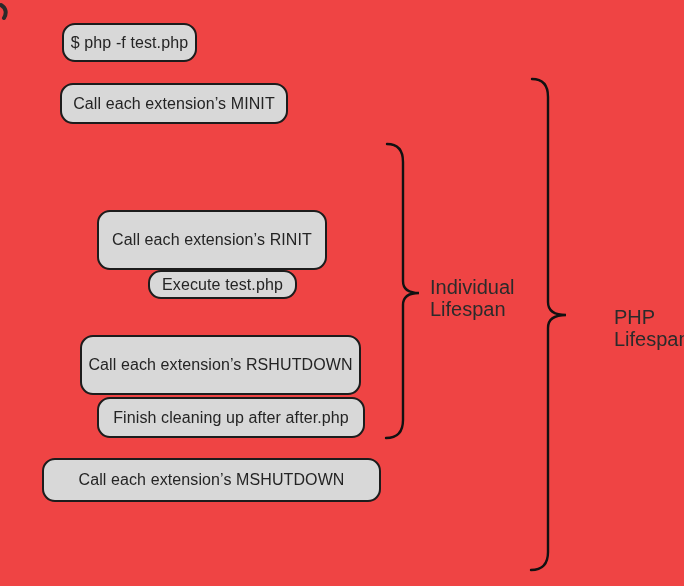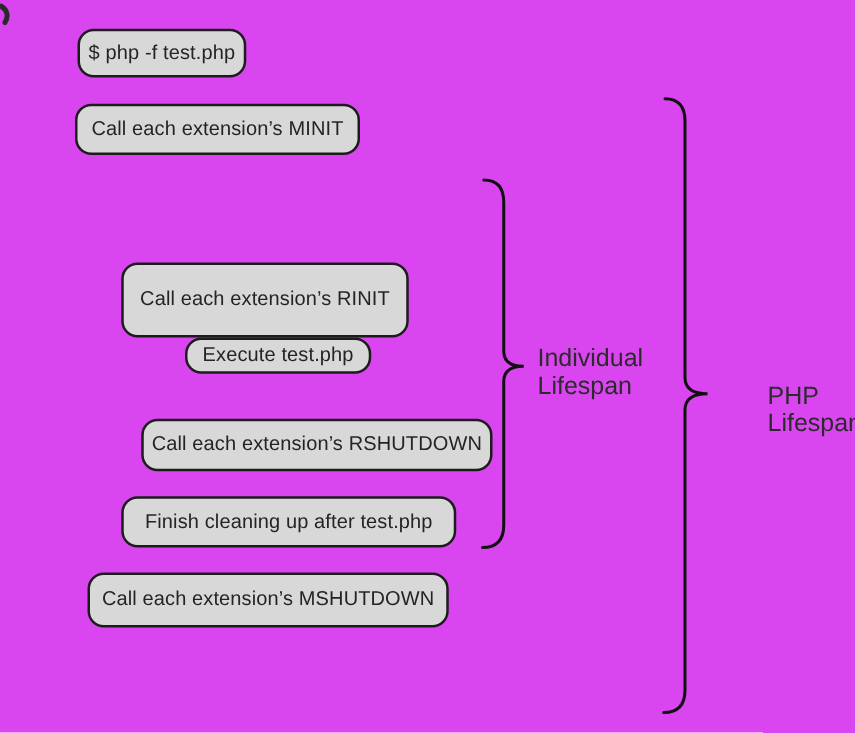--- a/index.html
+++ b/index.html
@@ -4,21 +4,21 @@
 <style>
   html, body {
     margin: 0;
     padding: 0;
     background: #ffffff;
   }
   .canvas {
     position: relative;
     width: 684px;
     height: 586px;
-    background: #d946ef;
+    background: #ef4444;
     overflow: hidden;
     font-family: "Liberation Sans", sans-serif;
   }
   .brace-layer {
     position: absolute;
     left: 0;
     top: 0;
     width: 684px;
     height: 586px;
   }
@@ -34,23 +34,23 @@
     font-size: 16px;
     color: #242424;
     letter-spacing: 0.1px;
     white-space: nowrap;
   }
   .b1 { left: 62px;  top: 23px;  width: 135px; height: 39px; }
   .b2 { left: 60px;  top: 83px;  width: 228px; height: 41px; text-align: center; }
   .b3 { left: 97px;  top: 147px; width: 151px; height: 41px; }
   .b4 { left: 97px;  top: 210px; width: 230px; height: 60px; }
   .b5 { left: 148px; top: 270px; width: 149px; height: 29px; text-align: center; }
-  .b6 { left: 113px;  top: 335px; width: 281px; height: 42px; }
+  .b6 { left: 80px;  top: 335px; width: 281px; height: 60px; }
   .b7 { left: 97px;  top: 397px; width: 268px; height: 41px; }
-  .b8 { left: 70px;  top: 458px; width: 289px; height: 44px; }
+  .b8 { left: 42px;  top: 458px; width: 339px; height: 44px; }
   .b9 { left: 58px;  top: 522px; width: 139px; height: 41px; }
   .brace-label {
     position: absolute;
     font-size: 20px;
     line-height: 22px;
     color: #2b2b2b;
     white-space: nowrap;
   }
   .label-individual { left: 430px; top: 276px; }
   .label-lifespan   { left: 578px; top: 306px; margin-left: 36px; }
@@ -67,21 +67,21 @@
     <path d="M 532,79 Q 548,79 548,97 L 548,302 Q 548,315 566,315 Q 548,315 548,328 L 548,552 Q 548,570 531,570" fill="none" stroke="#111111" stroke-width="2.4" stroke-linecap="round"></path>
 
     <path d="M 1,5 C 6,8 7,13 4,18" fill="none" stroke="#2a2a2a" stroke-width="4" stroke-linecap="round"></path>
   </svg>
 
   <div class="step-box b1">$ php -f test.php</div>
   <div class="step-box b2">Call each extension’s MINIT</div>
   <div class="step-box b4">Call each extension’s RINIT</div>
   <div class="step-box b5">Execute test.php</div>
   <div class="step-box b6">Call each extension’s RSHUTDOWN</div>
-  <div class="step-box b7">Finish cleaning up after test.php</div>
+  <div class="step-box b7">Finish cleaning up after after.php</div>
   <div class="step-box b8">Call each extension’s MSHUTDOWN</div>
 
   <div class="brace-label label-individual">
     <div>Individual</div>
     <div>Lifespan</div>
   </div>
 
   <div class="brace-label label-lifespan">
     <div>PHP</div>
     <div>Lifespan</div>

